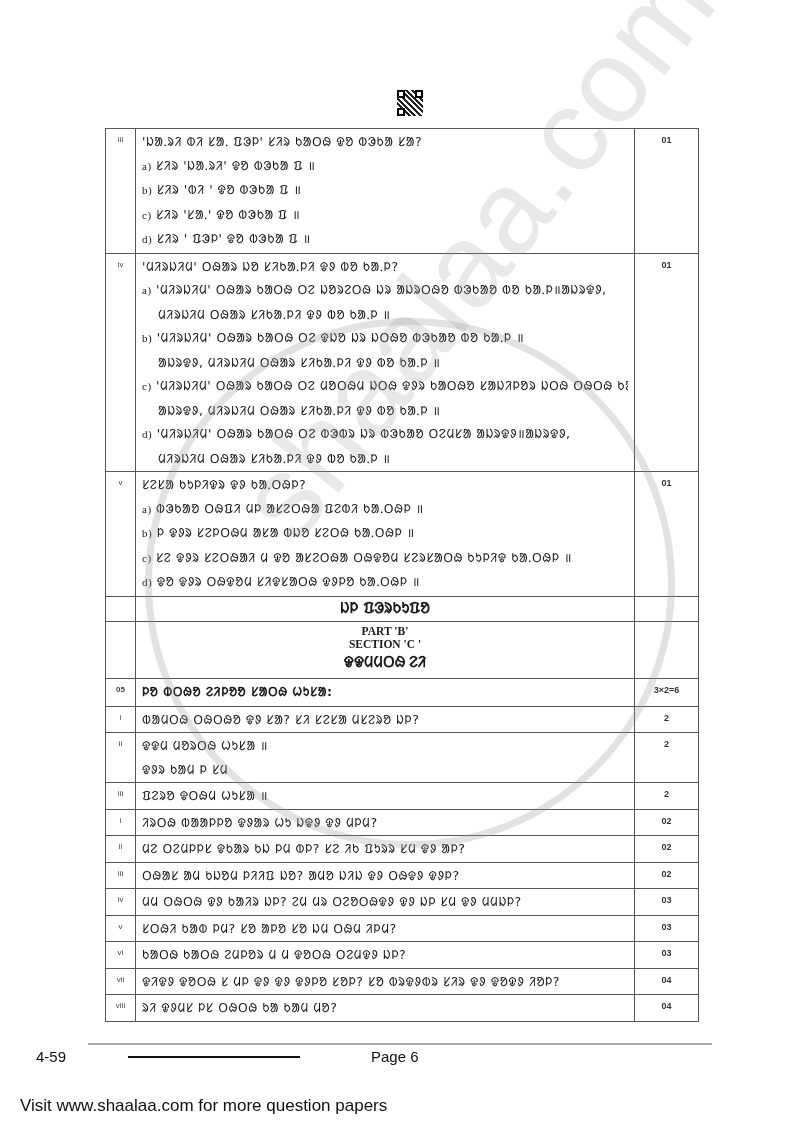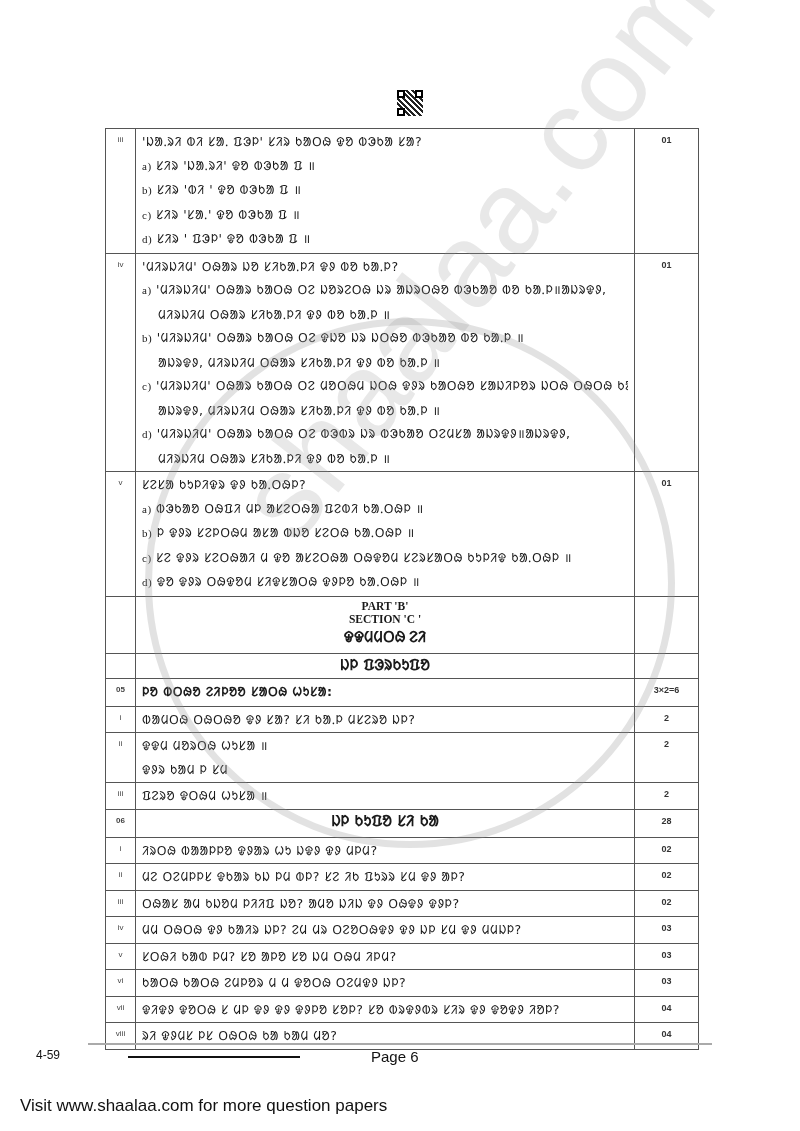--- a/index.html
+++ b/index.html
@@ -33,21 +33,21 @@
   col.c1 { width: 30px; } col.c2 { width: 499px; } col.c3 { width: 64px; }
   .num { font-family: "Liberation Sans", sans-serif; font-size: 8px; color: #444; text-align: center; padding-top: 6px !important; }
   .marks { font-family: "Liberation Sans", sans-serif; font-size: 9px; font-weight: bold; color: #333; text-align: center; padding-top: 6px !important; }
   .q { font-size: 12.5px; line-height: 23.5px; padding: 1px 6px 1px 6px !important; letter-spacing: 0.5px; }
   .q .line { white-space: nowrap; overflow: hidden; }
   .q .indent { padding-left: 16px; }
   .opt-label { font-family: "Liberation Serif", serif; font-size: 11px; }
   .part { font-family: "Liberation Serif", serif; font-weight: bold; font-size: 11.5px; line-height: 13px; text-align: center; padding-top: 3px !important; }
   .heading { font-size: 15px; font-weight: bold; text-align: center; line-height: 22px; }
   .footer-rule { position: absolute; left: 88px; top: 1043px; width: 624px; height: 2px; background: #aaa; }
-  .footer-code { position: absolute; left: 36px; top: 1048px; font-family: "Liberation Sans", sans-serif; font-size: 12px; color: #111; }
+  .footer-code { position: absolute; left: 36px; top: 1048px; font-family: "Liberation Sans", sans-serif; font-size: 15px; color: #111; }
   .footer-line { position: absolute; left: 128px; top: 1056px; width: 172px; height: 1.5px; background: #111; }
   .footer-page { position: absolute; left: 371px; top: 1048px; font-family: "Liberation Sans", sans-serif; font-size: 15px; color: #111; }
   .visit { position: absolute; left: 20px; top: 1096px; font-family: "Liberation Sans", sans-serif; font-size: 17px; color: #111; }
 </style>
 </head>
 <body>
 
 <div class="qr"></div>
 
 <table class="exam">
@@ -91,64 +91,59 @@
       <td class="q">
         <div class="line">ᱥᱮᱥᱟ ᱠᱩᱞᱤᱫᱨ ᱫᱽ ᱠᱟᱹᱛᱷᱞ?</div>
         <div class="line"><span class="opt-label">a)</span> <span>ᱵᱳᱠᱟᱚ ᱛᱷᱯᱤ ᱢᱞ ᱟᱥᱮᱛᱷᱟ ᱯᱮᱵᱤ ᱠᱟᱹᱛᱷᱞ ॥</span></div>
         <div class="line"><span class="opt-label">b)</span> <span>ᱞ ᱫᱽᱨ ᱥᱮᱞᱛᱷᱢ ᱟᱥᱟ ᱵᱡᱚ ᱥᱮᱛᱷ ᱠᱟᱹᱛᱷᱞ ॥</span></div>
         <div class="line"><span class="opt-label">c)</span> <span>ᱥᱮ ᱫᱽᱨ ᱥᱮᱛᱷᱟᱤ ᱢ ᱫᱚ ᱟᱥᱮᱛᱷᱟ ᱛᱷᱫᱚᱢ ᱥᱮᱨᱥᱟᱛᱷ ᱠᱩᱞᱤᱫ ᱠᱟᱹᱛᱷᱞ ॥</span></div>
         <div class="line"><span class="opt-label">d)</span> <span>ᱫᱚ ᱫᱽᱨ ᱛᱷᱫᱚᱢ ᱥᱤᱫᱥᱟᱛᱷ ᱫᱽᱞᱚ ᱠᱟᱹᱛᱷᱞ ॥</span></div>
       </td>
       <td class="marks">01</td>
     </tr>
 
+    <tr style="height:25px">
+      <td></td>
+      <td class="heading">ᱡᱞ ᱯᱳᱨᱠᱩᱯᱚ</td>
+      <td></td>
+    </tr>
     <tr style="height:57px">
       <td></td>
       <td class="part">
         <div>PART 'B'</div>
         <div>SECTION 'C '</div>
         <div class="heading">ᱫᱫᱢᱢᱛᱷ ᱮᱤ</div>
       </td>
-      <td></td>
-    </tr>
-    <tr style="height:25px">
-      <td></td>
-      <td class="heading">ᱡᱞ ᱯᱳᱨᱠᱩᱯᱚ</td>
       <td></td>
     </tr>
 
     <tr style="height:28px">
       <td class="num" style="font-weight:bold">05</td>
       <td class="q" style="font-weight:bold">ᱞᱚ ᱵᱛᱷᱚ ᱮᱤᱞᱚᱚ ᱥᱟᱛᱷ ᱦᱩᱥᱟ:</td>
       <td class="marks">3×2=6</td>
     </tr>
     <tr style="height:23px">
       <td class="num">i</td>
-      <td class="q">ᱵᱟᱢᱛᱷ ᱛᱷᱛᱷᱚ ᱫᱽ ᱥᱟ? ᱥᱤ ᱠᱟᱹᱞ ᱢᱥᱮᱨᱚ ᱡᱞ?</td>
+      <td class="q">ᱵᱟᱢᱛᱷ ᱛᱷᱛᱷᱚ ᱫᱽ ᱥᱟ? ᱥᱤ ᱥᱮᱥᱟ ᱢᱥᱮᱨᱚ ᱡᱞ?</td>
       <td class="marks">2</td>
     </tr>
     <tr style="height:50px">
       <td class="num">ii</td>
       <td class="q">
         <div class="line">ᱫᱫᱢ ᱢᱚᱨᱛᱷ ᱦᱩᱥᱟ ॥</div>
         <div class="line">ᱫᱽᱨ ᱠᱟᱢ ᱞ ᱥᱢ</div>
       </td>
       <td class="marks">2</td>
     </tr>
     <tr style="height:24px">
       <td class="num">iii</td>
       <td class="q">ᱯᱮᱨᱚ ᱫᱛᱷᱢ ᱦᱩᱥᱟ ॥</td>
       <td class="marks">2</td>
     </tr>
 
-    <tr style="height:28px">
-      <td class="num" style="font-weight:bold">06</td>
-      <td class="heading">ᱡᱞ ᱠᱩᱯᱚ ᱥᱤ ᱠᱟ</td>
-      <td class="marks">28</td>
-    </tr>
     <tr style="height:23px">
       <td class="num">i</td>
       <td class="q">ᱤᱨᱛᱷ ᱵᱟᱟᱞᱞᱚ ᱫᱽᱟᱨ ᱦᱩ ᱡᱫᱽ ᱫᱽ ᱢᱞᱢ?</td>
       <td class="marks">02</td>
     </tr>
     <tr style="height:24px">
       <td class="num">ii</td>
       <td class="q">ᱢᱮ ᱛᱮᱢᱞᱞᱥ ᱫᱠᱟᱨ ᱠᱡ ᱞᱢ ᱵᱞ? ᱥᱮ ᱤᱠ ᱯᱩᱨᱨ ᱥᱢ ᱫᱽ ᱟᱞ?</td>
       <td class="marks">02</td>
     </tr>

